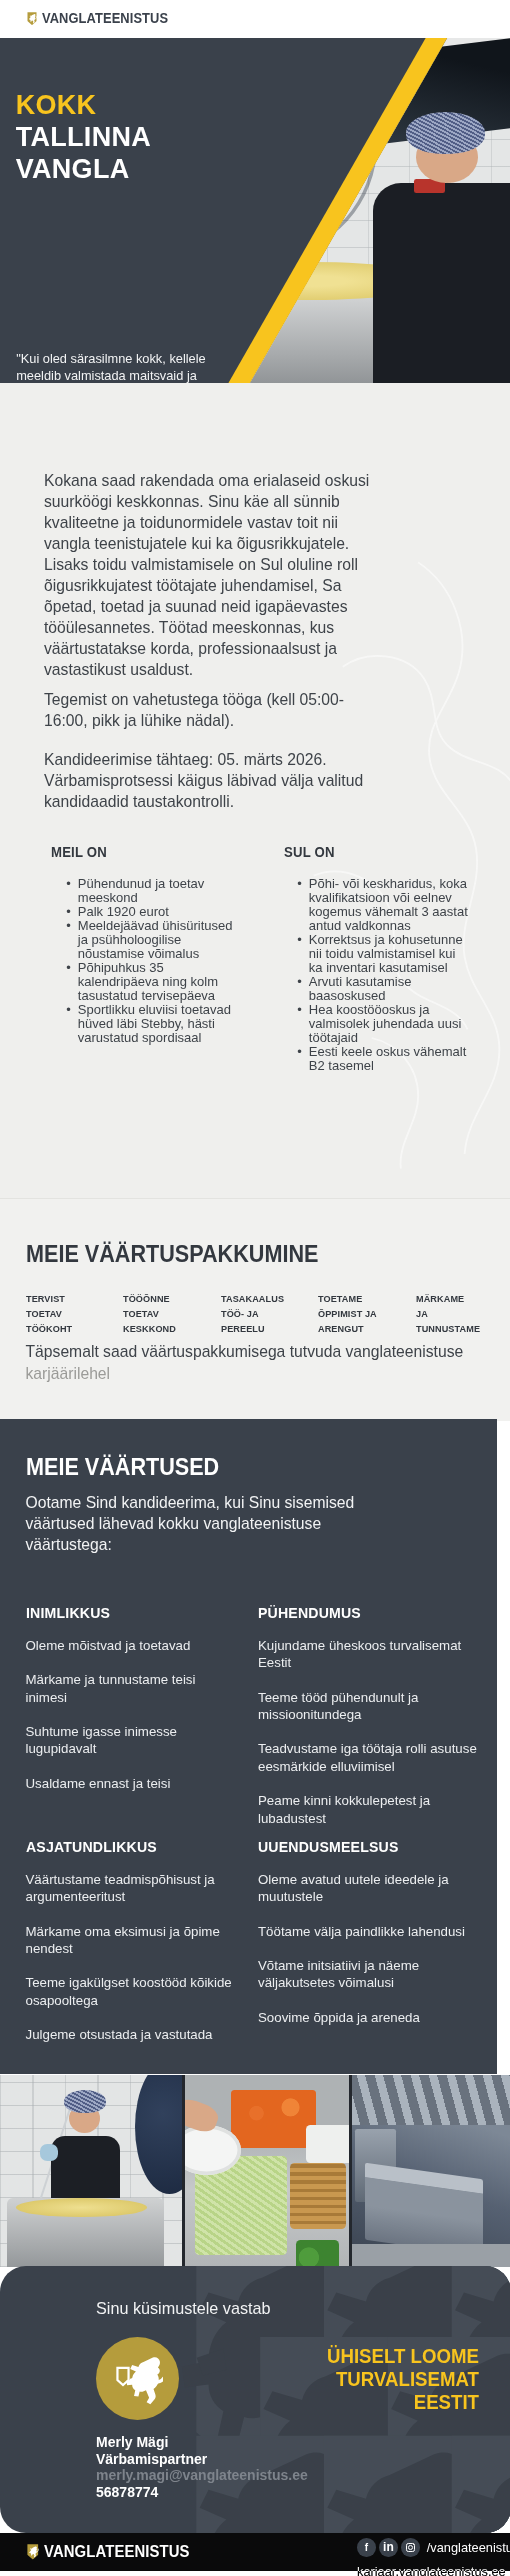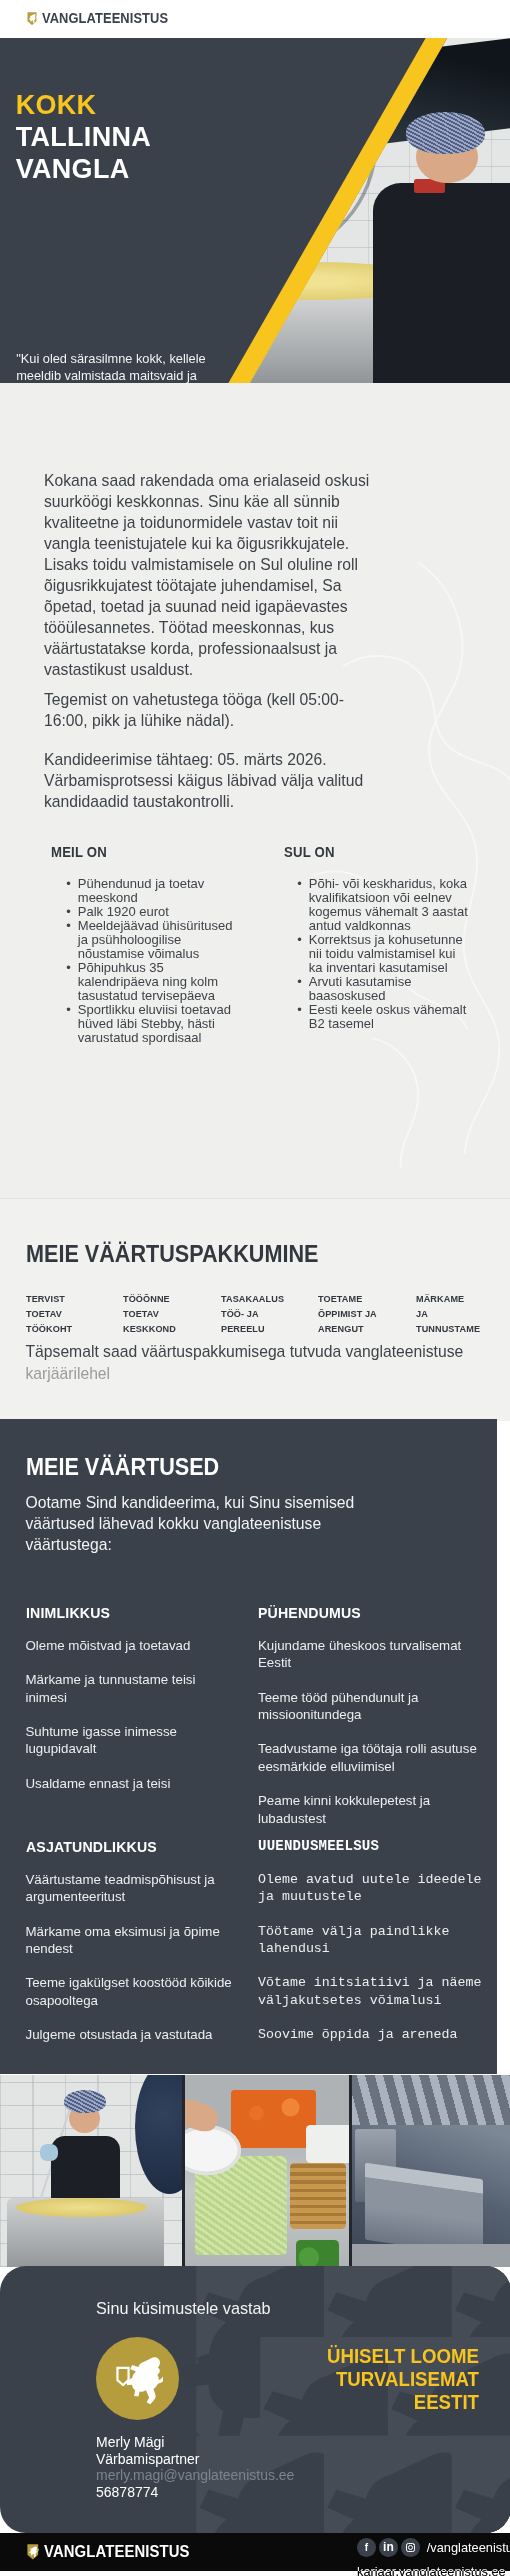--- a/index.html
+++ b/index.html
@@ -80,21 +80,21 @@
   .vp-note{position:absolute;left:25.5px;top:142px;font-size:15.7px;line-height:22px;color:#3E4349;width:464px;}
   .vp-link{color:#9B9B98;}
 
   
   .values{position:absolute;top:1419px;left:0;width:497px;height:655px;background:#3A414B;color:#fff;}
   .values-title{position:absolute;left:25.5px;top:34px;font-size:24px;font-weight:bold;
                 transform:scaleX(.9);transform-origin:left center;white-space:nowrap;}
   .values-intro{position:absolute;left:25.5px;top:73px;width:337px;font-size:15.7px;line-height:21px;color:#f2f3f4;}
   .vgroup{position:absolute;width:215px;}
   .vg0{left:25.5px;top:185px;}  .vg1{left:258px;top:185px;width:232px;}
-  .vg2{left:25.5px;top:419px;}  .vg3{left:258px;top:419px;width:232px;font-family:Liberation Mono, monospace;}
+  .vg2{left:25.5px;top:419px;}  .vg3{left:258px;top:419px;width:232px;}
   .vgroup h3{margin:0 0 15.7px 0;font-size:15px;font-weight:bold;letter-spacing:0.2px;
              transform:scaleX(.94);transform-origin:left center;}
   .vgroup ul{margin:0;padding:0;list-style:none;font-size:13.3px;line-height:17.4px;color:#eceef0;}
   .vgroup li{margin-bottom:17px;}
 
   
   .photos{position:absolute;top:2075px;left:0;width:511px;height:192px;display:flex;background:#23272d;}
   .photo{position:relative;overflow:hidden;height:192px;}
   .photo+.photo{margin-left:2.9px;}
   .pA{width:182px;} .pB{width:164px;} .pC{width:159px;}
@@ -140,21 +140,21 @@
 
   
   .contact{position:absolute;top:2266px;left:0;width:511px;height:267px;background:#3A414B;overflow:hidden;border-radius:26px;}
   .contact .pattern{position:absolute;inset:0;}
   .contact-heading{position:absolute;left:96px;top:32.5px;color:#f2f3f4;font-size:16.2px;}
   .gold-circle{position:absolute;left:96px;top:71px;width:83px;height:83px;border-radius:50%;
                background:#B59C3C;display:flex;align-items:center;justify-content:center;}
   .slogan{position:absolute;right:32px;top:79px;width:192px;text-align:right;color:#F8C41E;
           font-size:20.3px;line-height:23px;font-weight:bold;white-space:pre-line;
           transform:scaleX(.92);transform-origin:right center;}
-  .contact-card{position:absolute;left:96px;top:168px;font-size:14px;line-height:16.5px;color:#ffffff;}
+  .contact-card{position:absolute;left:96px;top:168px;font-size:14px;line-height:16.5px;color:#ffffff;font-weight:bold;}
   .contact-card .email{color:#7E848C;}
 
   
   .footer{position:absolute;top:2533px;left:0;width:511px;height:38px;background:#0A0A0B;}
   .footer .brand{left:27px;top:9.3px;}
   .footer .brand-name{color:#ffffff;font-size:16.2px;}
   .social{position:absolute;left:357px;top:5.2px;display:flex;align-items:center;gap:3.5px;}
   .sc{width:18.6px;height:18.6px;border-radius:50%;background:#3A414B;color:#fff;display:flex;
       align-items:center;justify-content:center;font-weight:bold;font-size:12px;}
   .sc.fb{font-size:10px;}
@@ -240,20 +240,21 @@
       <li>Pühendunud ja toetav meeskond</li>
       <li>Palk 1920 eurot</li>
       <li>Meeldejäävad ühisüritused ja psühholoogilise nõustamise võimalus</li>
       <li>Põhipuhkus 35 kalendripäeva ning kolm tasustatud tervisepäeva</li>
       <li>Sportlikku eluviisi toetavad hüved läbi Stebby, hästi varustatud spordisaal</li>
     </ul>
     <ul class="blist right">
       <li>Põhi- või keskharidus, koka kvalifikatsioon või eelnev kogemus vähemalt 3 aastat antud valdkonnas</li>
       <li>Korrektsus ja kohusetunne nii toidu valmistamisel kui ka inventari kasutamisel</li>
       <li>Arvuti kasutamise baasoskused</li>
+      <li>Hea koostööoskus ja valmisolek juhendada uusi töötajaid</li>
       <li>Eesti keele oskus vähemalt B2 tasemel</li>
     </ul>
   </div>
 
   <div class="vp">
     <div class="vp-title">MEIE VÄÄRTUSPAKKUMINE</div>
     <div class="pillar c0">TERVIST
 TOETAV
 TÖÖKOHT</div>
     <div class="pillar c1">TÖÖÕNNE

